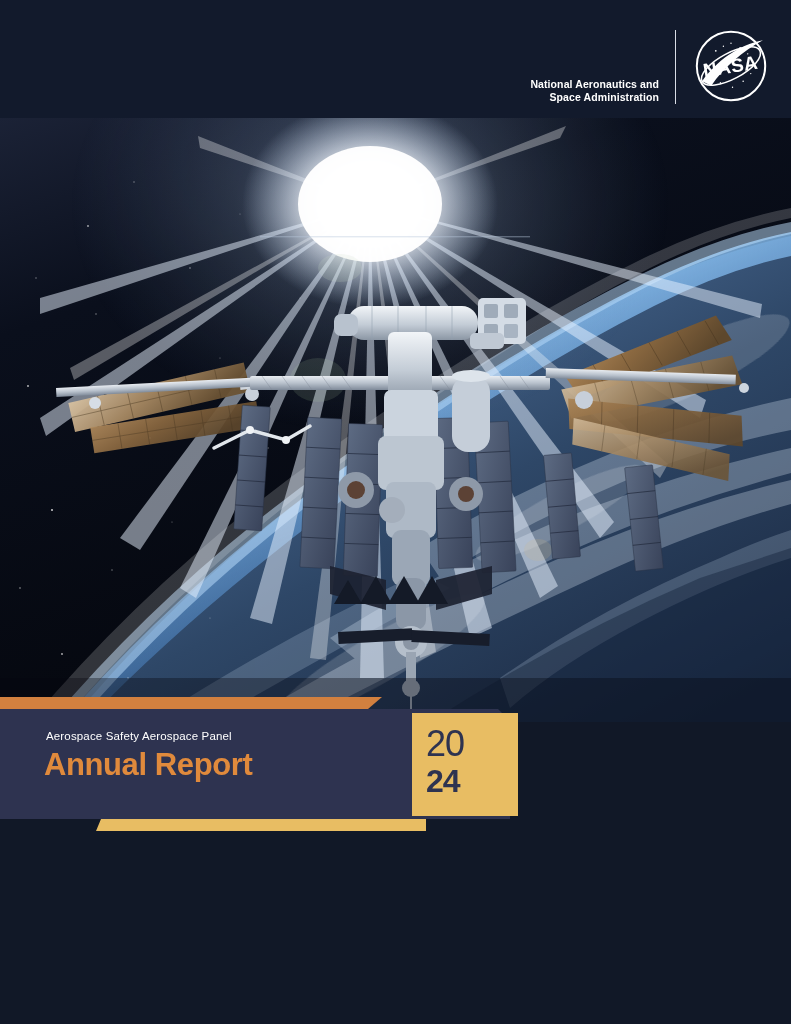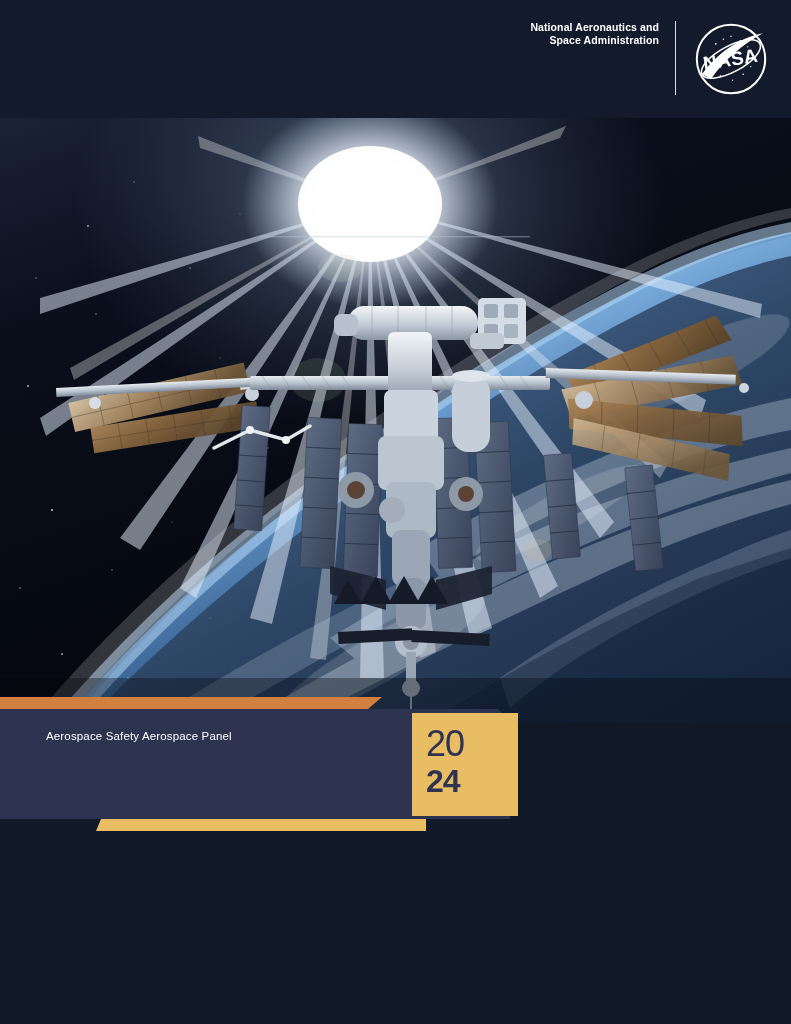--- a/index.html
+++ b/index.html
@@ -23,23 +23,23 @@
     position: absolute;
     left: 0; top: 0;
     width: 791px;
     height: 118px;
     background: #121a2c;
     z-index: 30;
   }
   .nasa-lockup {
     position: absolute;
     right: 22px;
-    top: 21px;
+    top: 14px;
     display: flex;
-    align-items: flex-start;
+    align-items: flex-end;
     height: 90px;
   }
   .nasa-wordmark {
     color: #ffffff;
     font-size: 10.5px;
     font-weight: bold;
     line-height: 13px;
     text-align: right;
     letter-spacing: 0.1px;
     white-space: pre-line;
@@ -584,15 +584,16 @@
 
   <div class="banner-wrap">
     <div class="orange-strip"></div>
     <div class="gold-bottom-inner"></div>
     <div class="navy-panel"></div>
     <div class="year-box">
       <div class="year-top">20</div>
       <div class="year-bottom">24</div>
     </div>
     <div class="banner-kicker">Aerospace Safety Aerospace Panel</div>
+    <div class="banner-title">Annual Report</div>
   </div>
 
 </div>
 
 </body></html>

